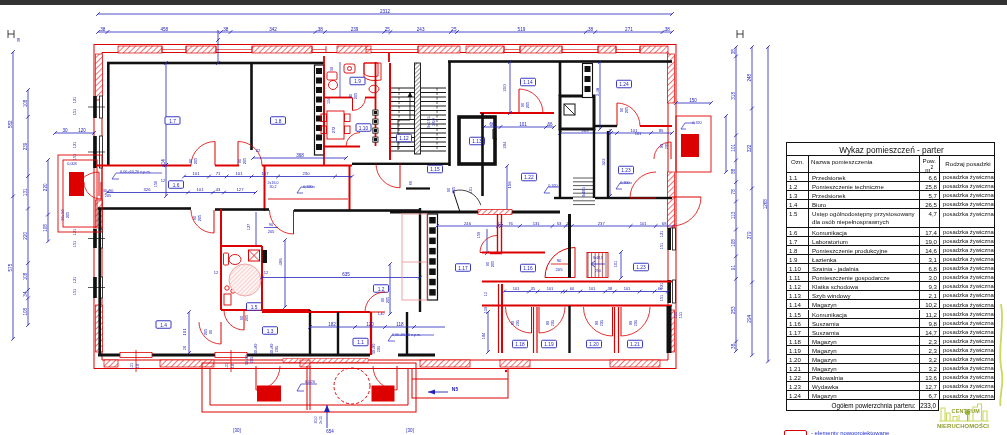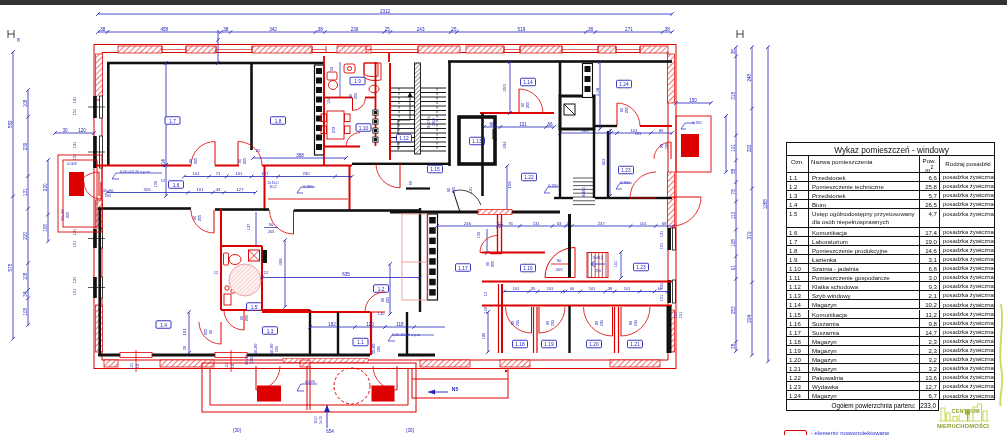--- a/index.html
+++ b/index.html
@@ -772,21 +772,21 @@
 <text x="734.8" y="191.83200000000002" text-anchor="middle" style="font-size:4.6px;fill:#2222bb;" transform="rotate(-90 734.8 191.83200000000002)">78</text>
 <text x="734.8" y="215.51600000000002" text-anchor="middle" style="font-size:4.6px;fill:#2222bb;" transform="rotate(-90 734.8 215.51600000000002)">113</text>
 <text x="734.8" y="242.92000000000002" text-anchor="middle" style="font-size:4.6px;fill:#2222bb;" transform="rotate(-90 734.8 242.92000000000002)">108</text>
 <text x="734.8" y="267.596" text-anchor="middle" style="font-size:4.6px;fill:#2222bb;" transform="rotate(-90 734.8 267.596)">91</text>
 <text x="734.8" y="310.252" text-anchor="middle" style="font-size:4.6px;fill:#2222bb;" transform="rotate(-90 734.8 310.252)">253</text>
 <text x="734.8" y="346.336" text-anchor="middle" style="font-size:4.6px;fill:#2222bb;" transform="rotate(-90 734.8 346.336)">38</text>
 </svg>
 
 <div style="position:absolute;left:786px;top:141.5px;width:209px;height:257.99999999999994px;border:1.2px solid #111;box-sizing:border-box" class="tbl">
 <div class="trow" style="top:0px;height:13px">
-      <div class="tc" style="left:0px;width:209px;text-align:center;font-size:8.3px;padding-top:2px">Wykaz pomieszczeń - windowy</div>
+      <div class="tc" style="left:0px;width:209px;text-align:center;font-size:8.3px;padding-top:2px">Wykaz pomieszczeń - parter</div>
     </div>
     <div class="trow" style="top:13px;height:17.5px">
       <div class="tc" style="left:0px;width:22px;text-align:center;font-size:6.2px;padding-top:2px;border-right:1px solid #111">Ozn.</div>
       <div class="tc" style="left:22px;width:110.5px;text-align:left;font-size:6.2px;padding-top:2px;padding-left:2px;border-right:1px solid #111">Nazwa pomieszczenia</div>
       <div class="tc" style="left:132.5px;width:20.5px;text-align:center;font-size:6.2px;padding-top:2px;line-height:6.5px;border-right:1px solid #111">Pow.<br>m<sup>2</sup></div>
       <div class="tc" style="left:153.0px;width:56.0px;text-align:center;font-size:6.2px;padding-top:4px">Rodzaj posadzki</div>
     </div>
     <div class="trow" style="top:30.5px;height:9.1px">
       <div class="tc" style="left:0px;width:22px;text-align:left;font-size:6.1px;padding-top:1px;padding-left:2px;border-right:1px solid #111">1.1</div>
       <div class="tc" style="left:22px;width:110.5px;text-align:left;font-size:6.1px;padding-top:1px;padding-left:3px;border-right:1px solid #111;line-height:8px">Przedsionek</div>

